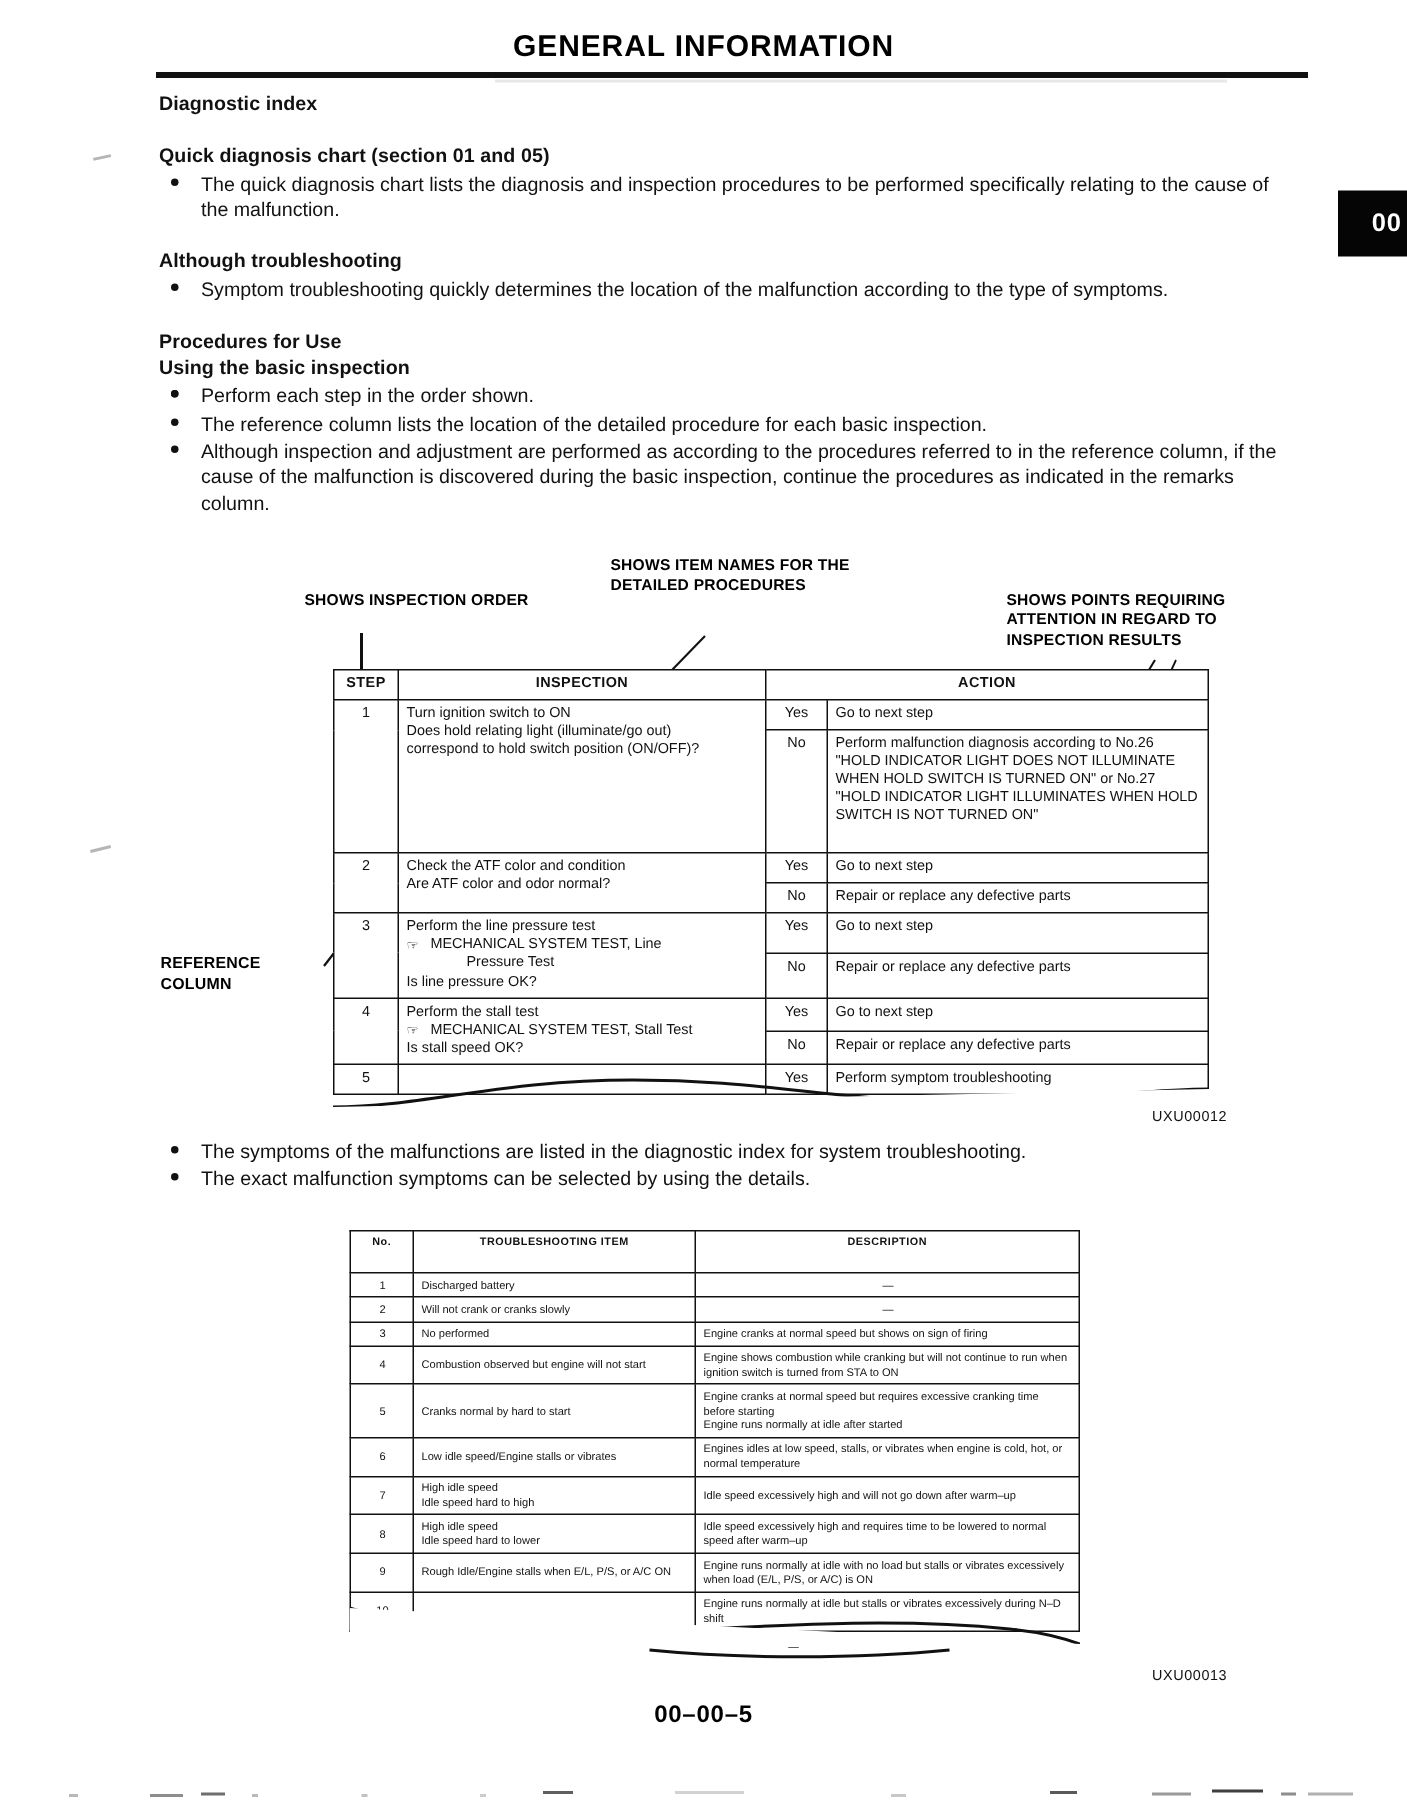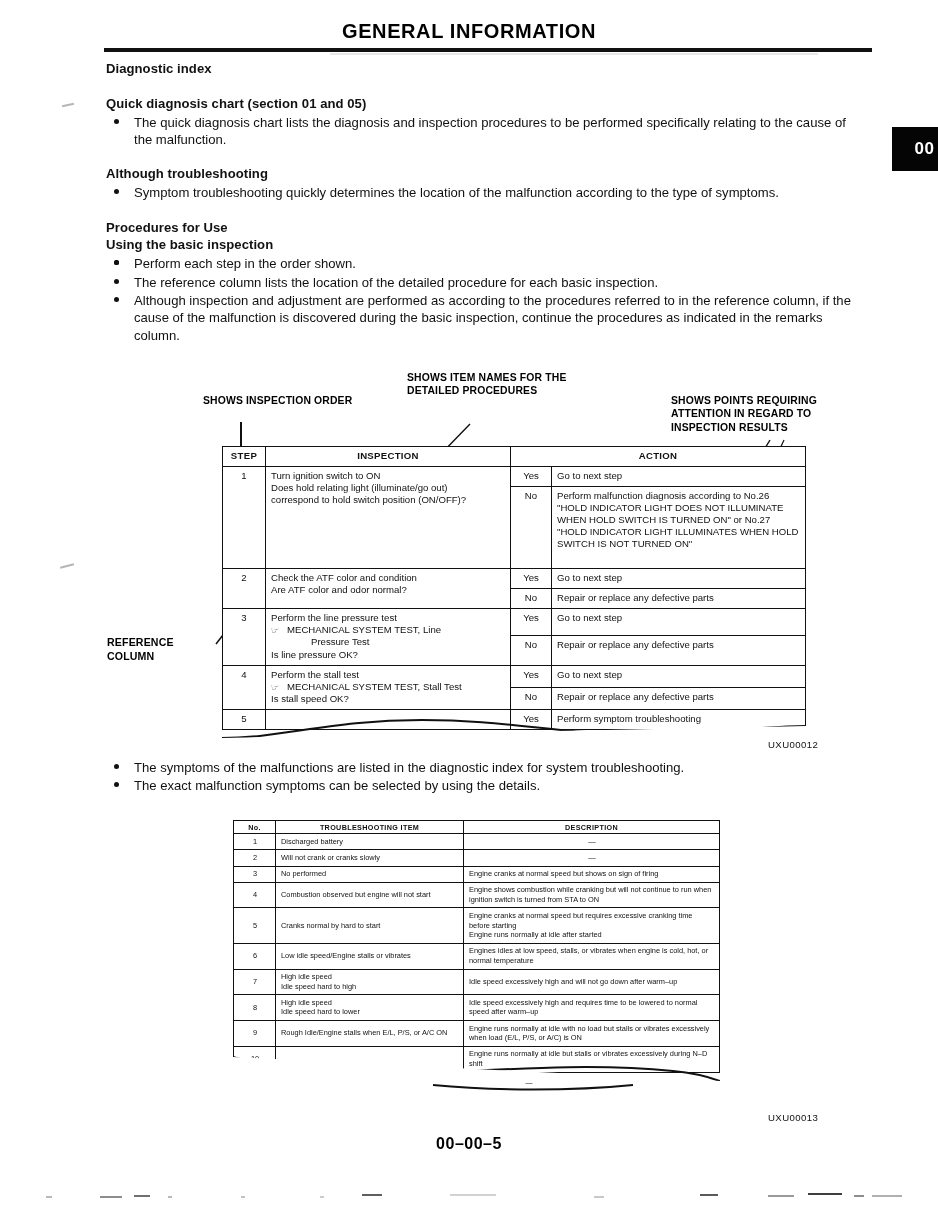--- a/index.html
+++ b/index.html
@@ -120,21 +120,21 @@
   .figid2{left:768px;top:1112px;}
 
   
   .tbl2-wrap{position:absolute;left:233px;top:820px;width:487px;}
   table.t2{
     border-collapse:collapse;width:487px;background:#fff;
     font-size:7.4px;line-height:1.3;
   }
   table.t2 th{
     border:1.3px solid #111;font-weight:bold;font-size:7.2px;
-    text-align:center;padding:2px 2px 1px 2px;letter-spacing:.35px;
+    text-align:center;padding:2px 2px 16px 2px;letter-spacing:.35px;
   }
   table.t2 td{
     border:1px solid #111;padding:2.5px 4px 3px 5px;vertical-align:middle;
   }
   table.t2 td.no{width:32px;text-align:center;border-left:1.3px solid #111;}
   table.t2 td.item{width:178px;}
   table.t2 td.desc{border-right:1.3px solid #111;}
   table.t2 td.dash{text-align:center;}
   .t2-torn{position:relative;width:487px;height:40px;overflow:hidden;}
 

